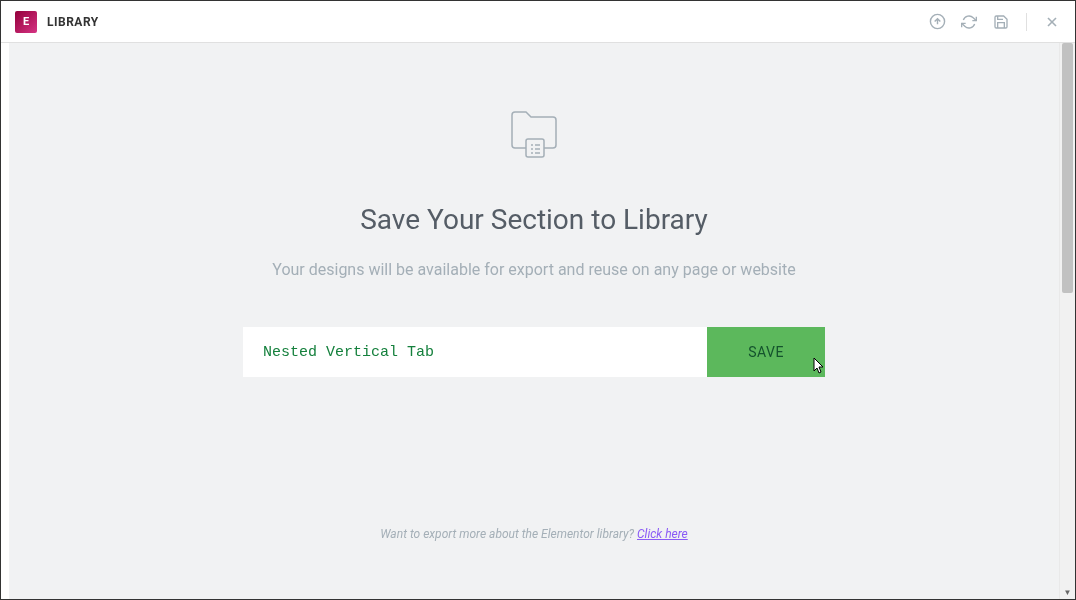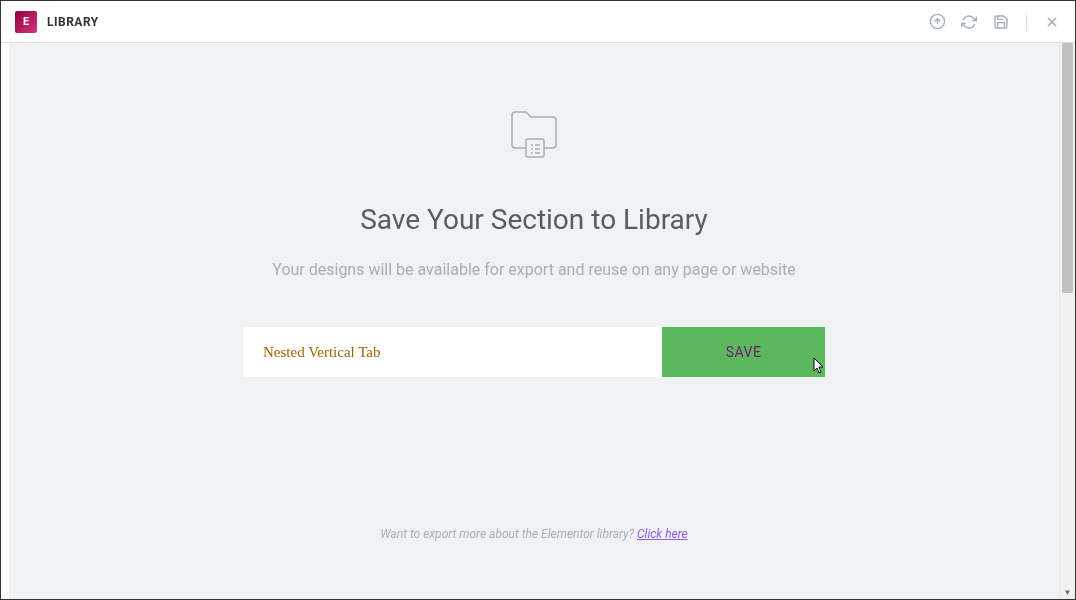--- a/index.html
+++ b/index.html
@@ -140,32 +140,32 @@
       display: flex;
       width: 582px;
       height: 50px;
     }
     .name-input {
       flex: 1;
       border: none;
       background: #fff;
       padding: 0 20px;
       font-size: 15px;
-      color: #a16207;
+      color: #15803d;
       outline: none;
-      font-family: Liberation Serif, serif;
+      font-family: Liberation Mono, monospace;
     }
     .name-input::placeholder {
       color: #a4afb7;
     }
     .save-button {
-      width: 163px;
+      width: 118px;
       background: #5cb85c;
       border: none;
-      color: #701a75;
+      color: #14532d;
       font-size: 14px;
       font-weight: 400;
       letter-spacing: 0.5px;
       cursor: pointer;
       font-family: inherit;
     }
     .footer-text {
       margin-top: 150px;
       font-size: 12px;
       color: #a4afb7;

